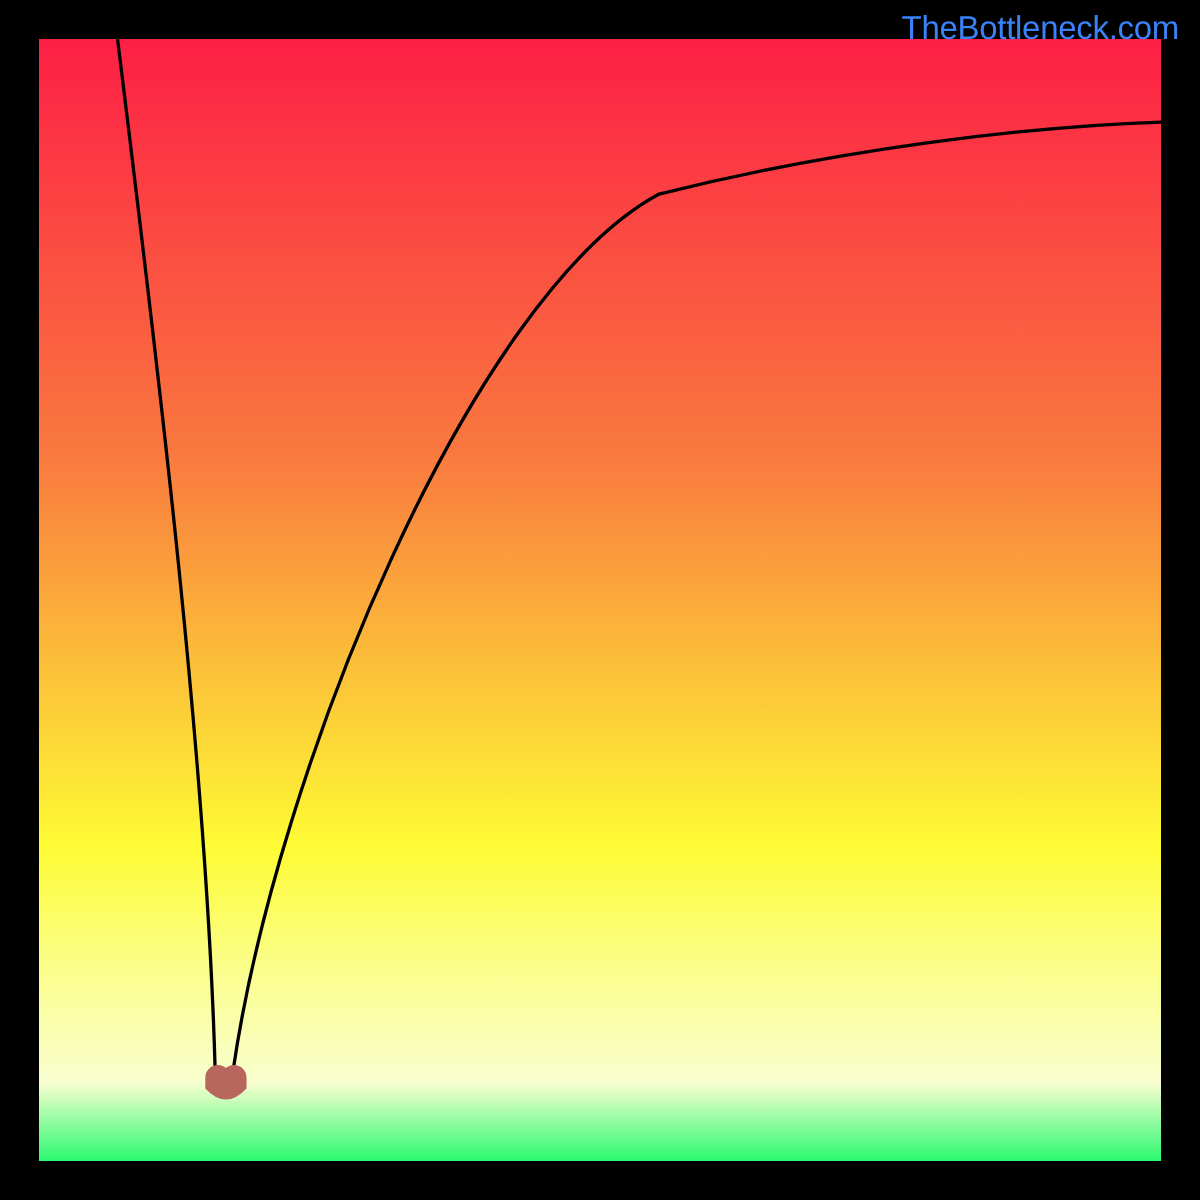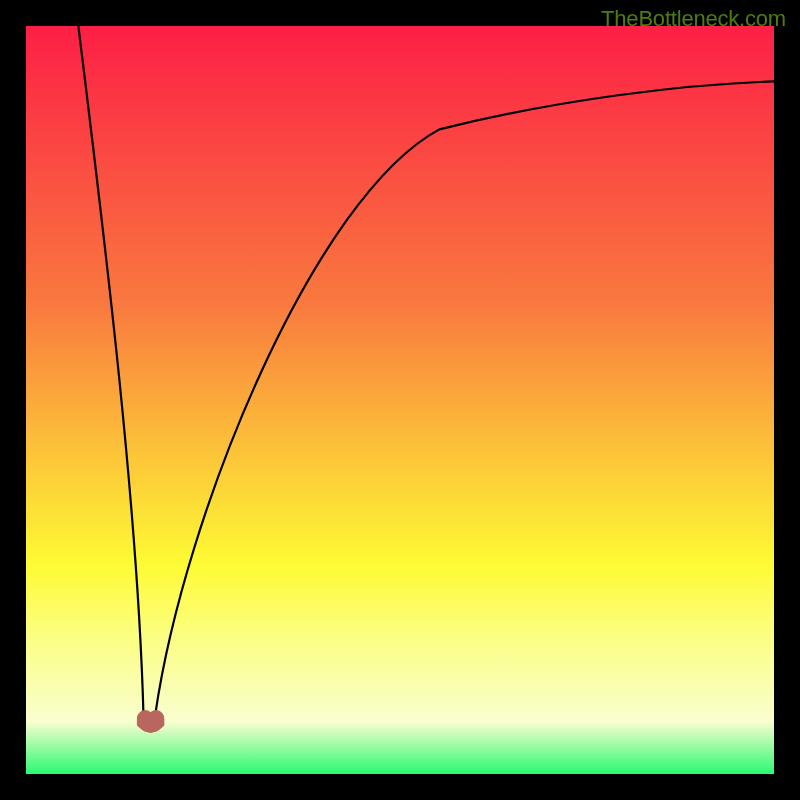--- a/index.html
+++ b/index.html
@@ -8,21 +8,21 @@
       height: 800px;
       background: #000;
       position: relative;
       font-family: Arial, Helvetica, sans-serif;
       overflow: hidden;
     }
     .watermark {
       position: absolute;
       top: 6px;
       right: 14px;
-      color: #4d7c0f;
+      color: #3b82f6;
       font-size: 22px;
       font-weight: 400;
       z-index: 10;
       letter-spacing: -0.2px;
     }
     .chart-wrap {
       position: absolute;
       left: 26px;
       top: 26px;
       width: 748px;

